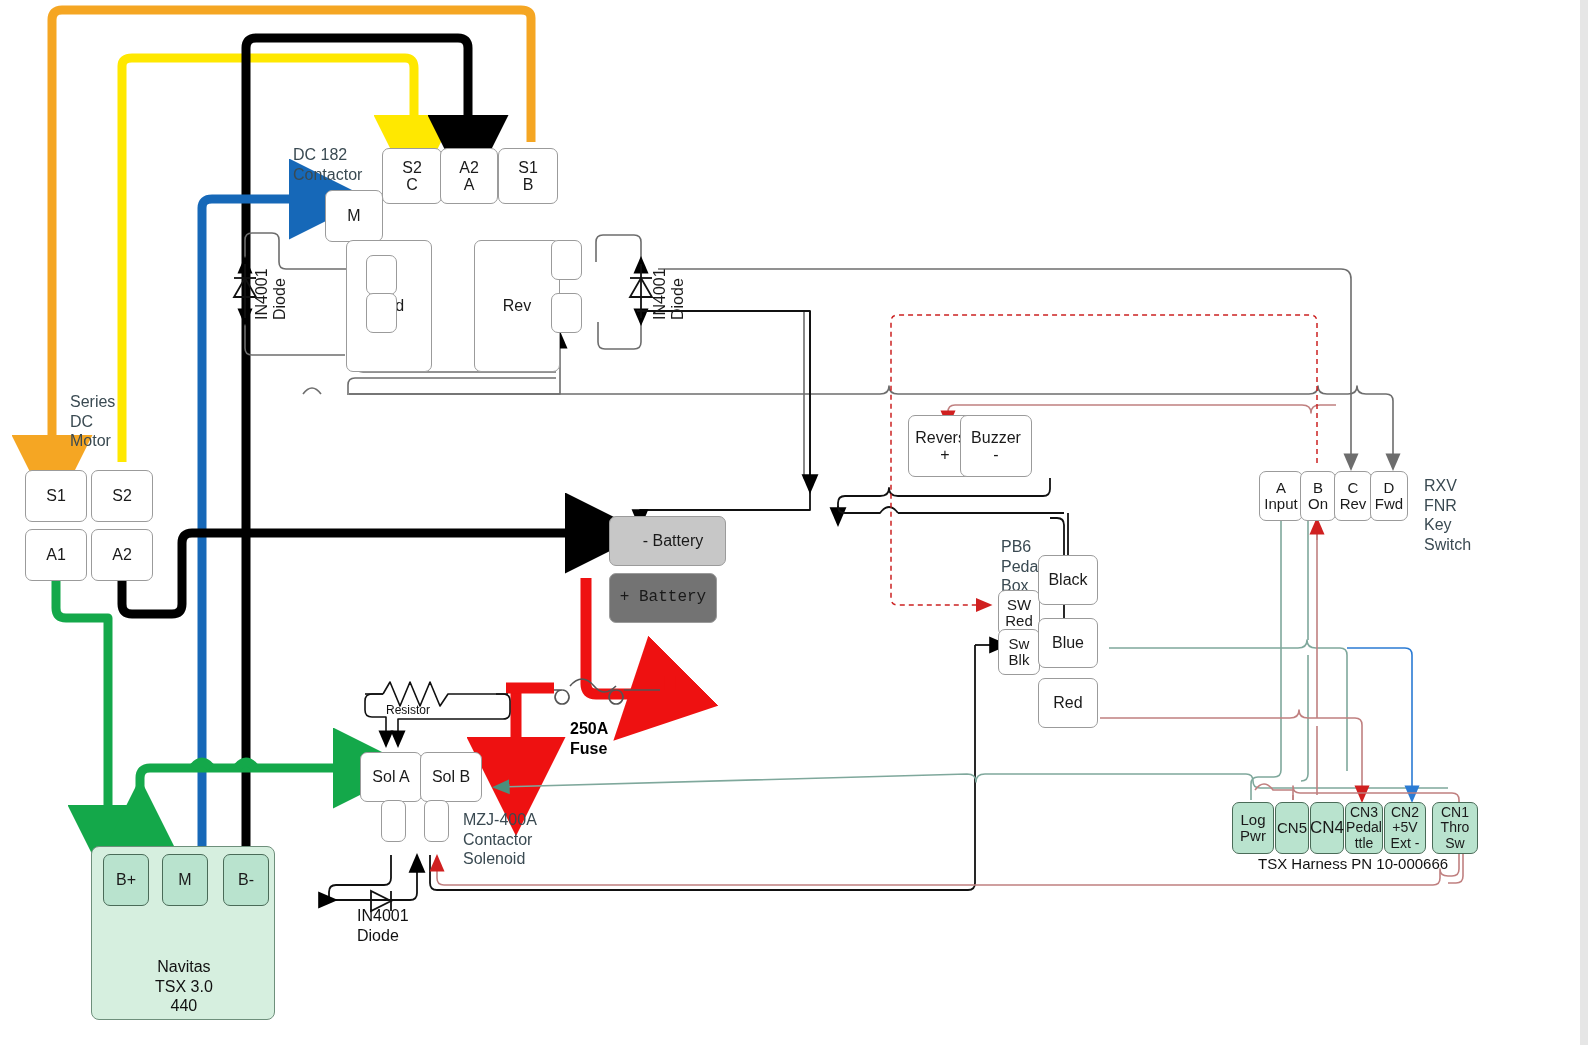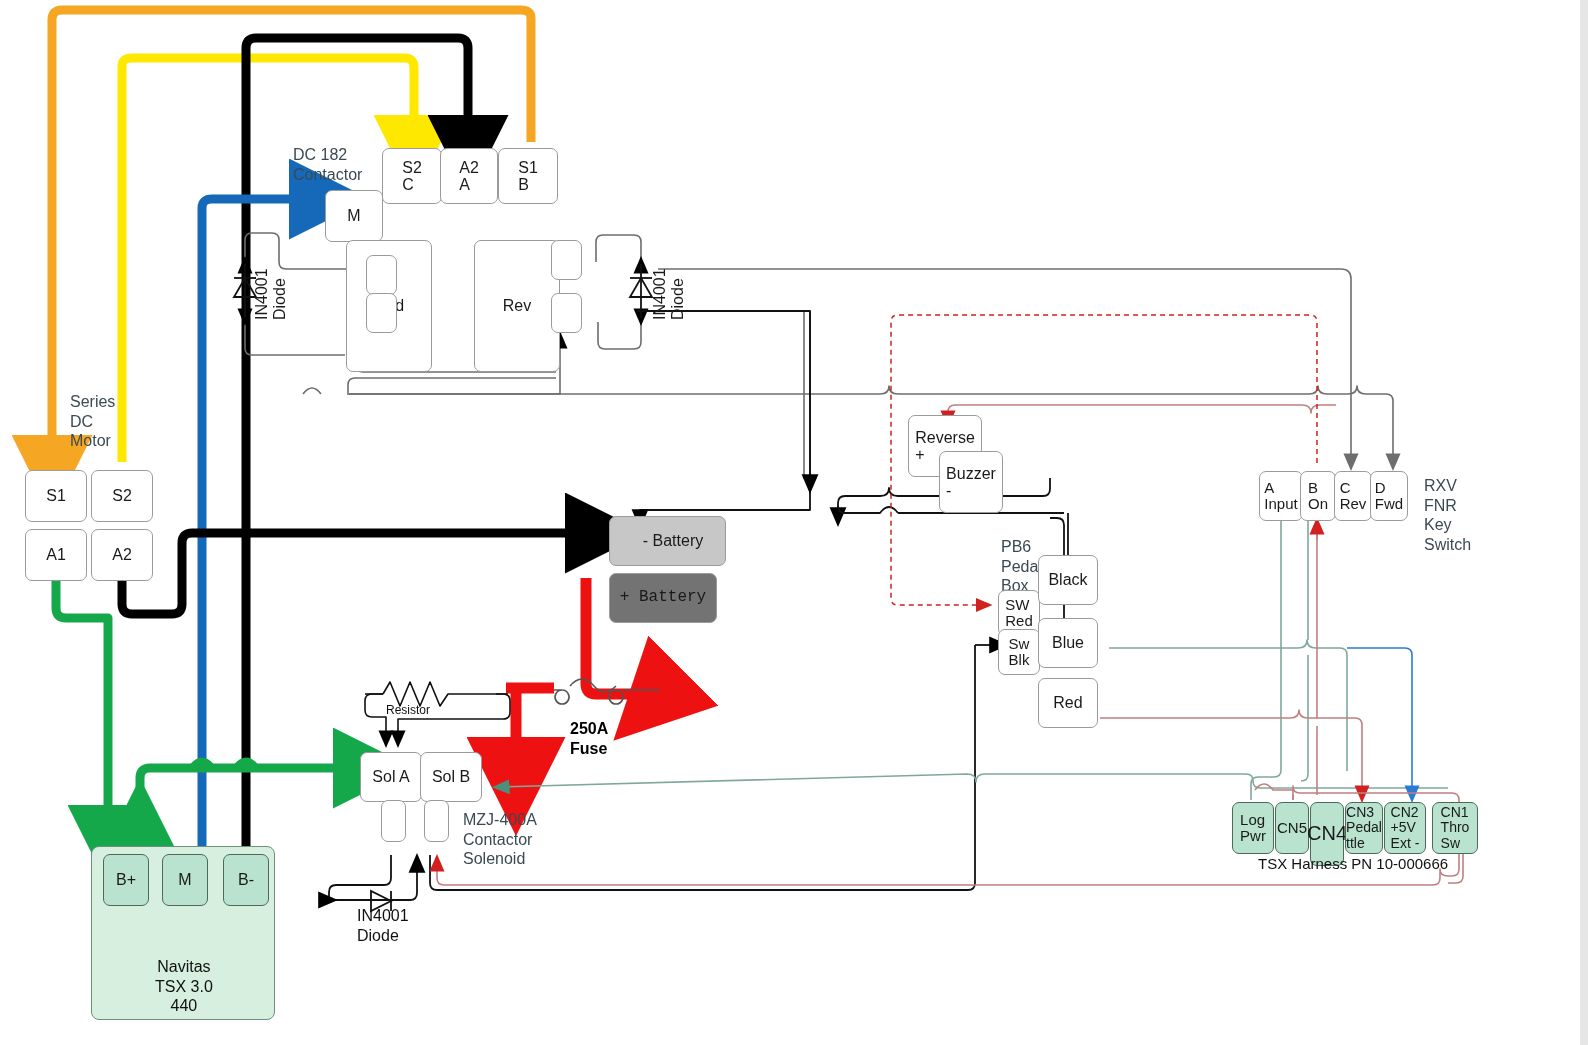--- a/index.html
+++ b/index.html
@@ -2,21 +2,21 @@
 <html><head>
 <meta charset="utf-8">
 <style>
   html,body{margin:0;padding:0;background:#ffffff;}
   body{font-family:"Liberation Sans", sans-serif;}
   #canvas{position:relative;width:1588px;height:1045px;background:#fff;overflow:hidden;}
   #canvas::after{content:"";position:absolute;top:0;right:0;width:8px;height:100%;background:#e6e6e6;}
   svg.layer{position:absolute;top:0;left:0;width:1588px;height:1045px;}
   .node{position:absolute;box-sizing:border-box;border:1px solid #9b9b9b;border-radius:7px;
         background:#ffffff;display:flex;align-items:center;justify-content:center;
-        text-align:left;font-size:16px;color:#1a1a1a;line-height:1.08;white-space:pre-line;}
+        text-align:center;font-size:16px;color:#1a1a1a;line-height:1.08;white-space:pre-line;}
   .lbl{position:absolute;font-size:16px;color:#3a4a52;line-height:1.22;white-space:pre-line;}
   .lbl.dark{color:#111;}
   .lbl.bold{font-weight:bold;color:#000;}
   .green-node{background:#b9e3ce;border:1px solid #4a6b58;}
   .ctrl-body{position:absolute;background:#d6efdf;border:1px solid #6e8f7b;border-radius:8px;}
   .vert{position:absolute;font-size:16px;color:#1a1a1a;line-height:1.1;white-space:pre-line;
         transform-origin:0 0;transform:rotate(-90deg);}
 </style>
 </head>
 <body>
@@ -220,21 +220,21 @@
   <div class="node" style="left:381px;top:800px;width:25px;height:42px;"></div>
   <div class="node" style="left:424px;top:800px;width:25px;height:42px;"></div>
   <div class="lbl" style="left:463px;top:810px;">MZJ-400A
 Contactor
 Solenoid</div>
   <div class="lbl dark" style="left:357px;top:906px;">IN4001
 Diode</div>
 
   <div class="node" style="left:908px;top:415px;width:74px;height:62px;">Reverse
 +</div>
-  <div class="node" style="left:939px;top:415px;width:64px;height:62px;margin-top:36px;">Buzzer
+  <div class="node" style="left:960px;top:415px;width:72px;height:62px;">Buzzer
 -</div>
 
   <div class="lbl" style="left:1001px;top:537px;">PB6
 Pedal
 Box</div>
   <div class="node" style="left:998px;top:590px;width:42px;height:46px;font-size:15px;">SW
 Red</div>
   <div class="node" style="left:998px;top:629px;width:42px;height:46px;font-size:15px;">Sw
 Blk</div>
   <div class="node" style="left:1038px;top:555px;width:60px;height:50px;">Black</div>
@@ -258,21 +258,21 @@
   <div class="node green-node" style="left:103px;top:854px;width:46px;height:52px;">B+</div>
   <div class="node green-node" style="left:162px;top:854px;width:46px;height:52px;">M</div>
   <div class="node green-node" style="left:223px;top:854px;width:46px;height:52px;">B-</div>
   <div class="lbl dark" style="left:155px;top:909px;text-align:center;margin-top:48px;">Navitas
 TSX 3.0
 440</div>
 
   <div class="node green-node" style="left:1232px;top:802px;width:42px;height:52px;font-size:15px;">Log
 Pwr</div>
   <div class="node green-node" style="left:1275px;top:802px;width:34px;height:52px;font-size:15px;">CN5</div>
-  <div class="node green-node" style="left:1310px;top:802px;width:34px;height:64px;font-size:20px;">CN4</div>
+  <div class="node green-node" style="left:1310px;top:802px;width:34px;height:52px;font-size:17px;">CN4</div>
   <div class="node green-node" style="left:1345px;top:802px;width:38px;height:52px;font-size:14px;">CN3
 Pedal
 ttle</div>
   <div class="node green-node" style="left:1384px;top:802px;width:42px;height:52px;font-size:14px;">CN2
 +5V
 Ext -</div>
   <div class="node green-node" style="left:1432px;top:802px;width:46px;height:52px;font-size:14px;">CN1
 Thro
 Sw</div>
   <div class="lbl dark" style="left:1258px;top:855px;font-size:15px;">TSX Harness PN 10-000666</div>

